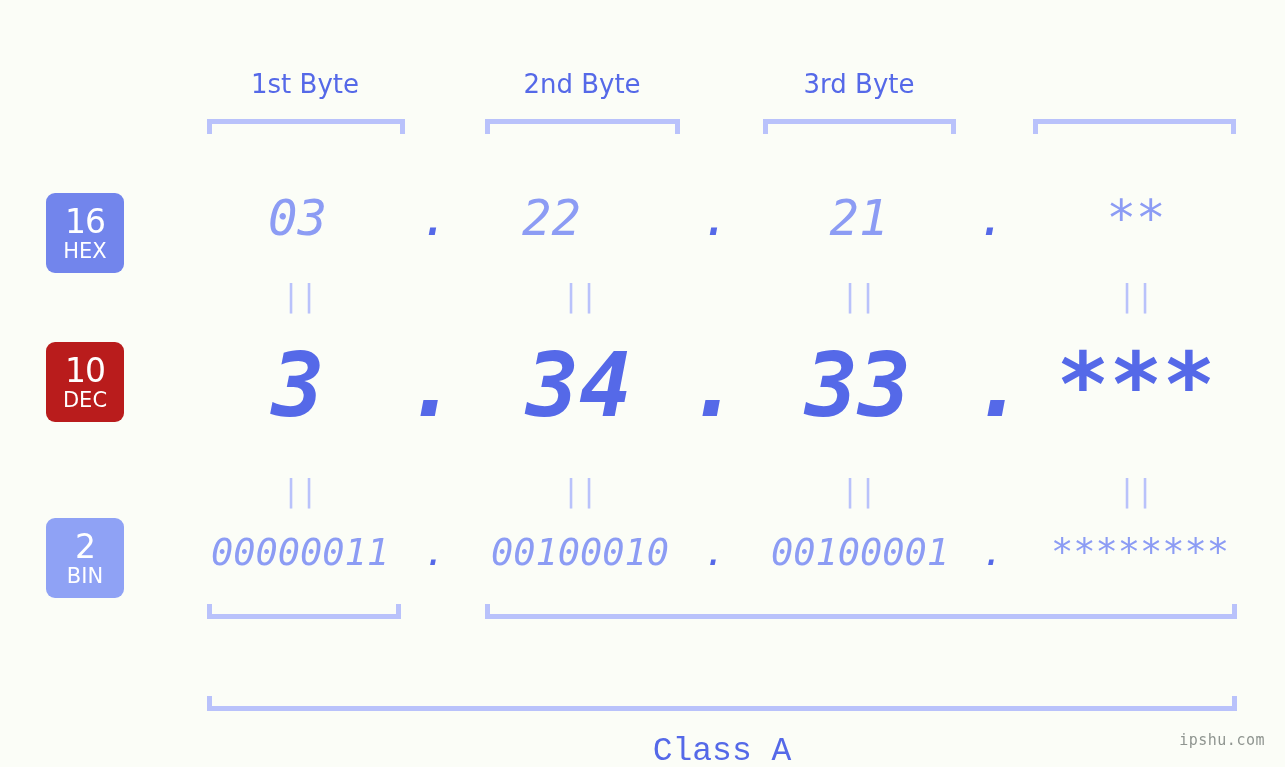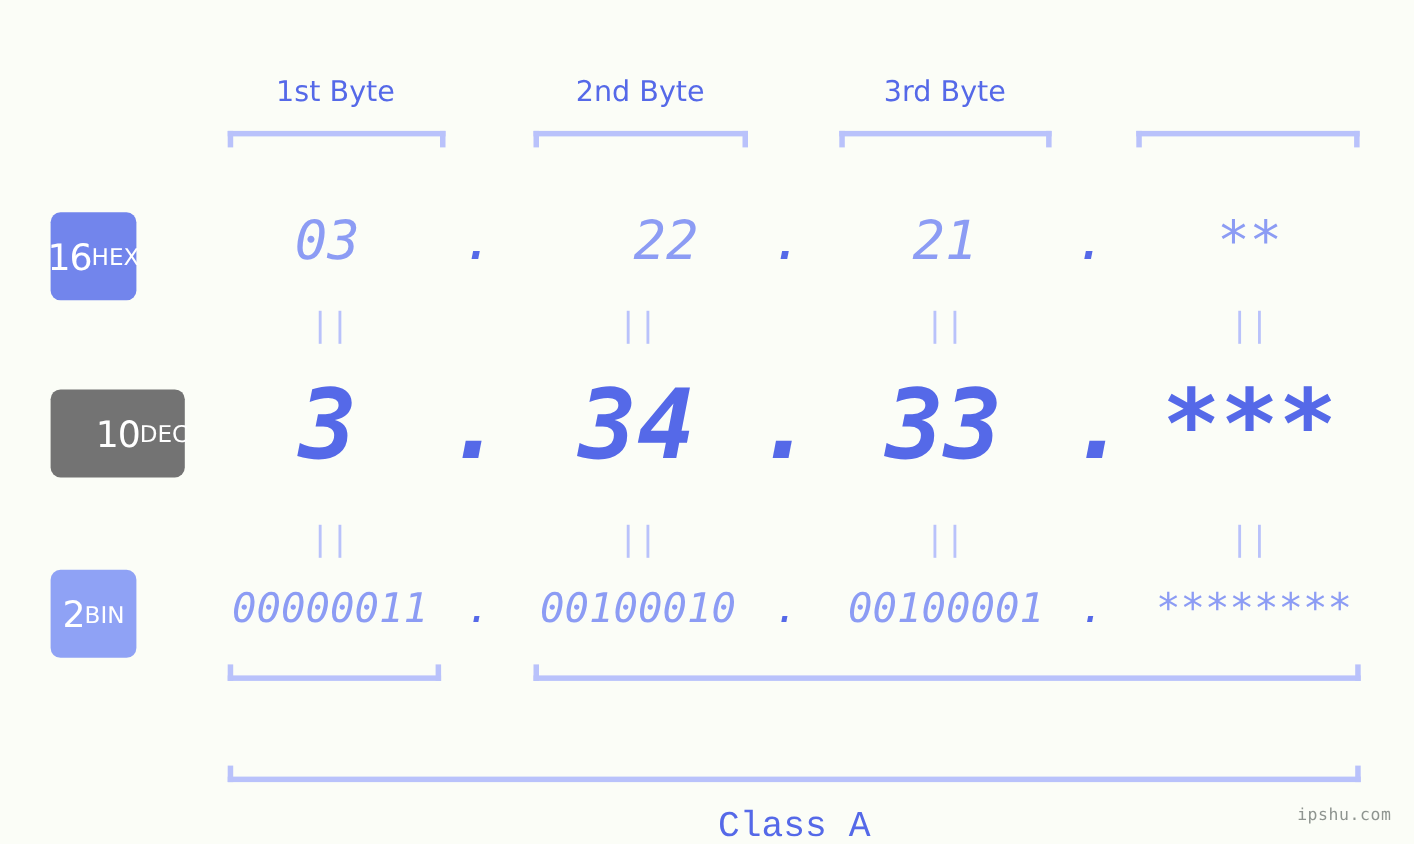--- a/index.html
+++ b/index.html
@@ -52,21 +52,21 @@
 
   
   .badge {
     position: absolute;
     left: 46px;
     width: 78px;
     height: 80px;
     border-radius: 9px;
     color: #ffffff;
     display: flex;
-    flex-direction: row;
+    flex-direction: column;
     align-items: center;
     justify-content: center;
     font-family: "DejaVu Sans", sans-serif;
     line-height: 1;
   }
   .badge .num {
     font-size: 33px;
     font-weight: 400;
     letter-spacing: -1px;
   }
@@ -173,33 +173,33 @@
 
   <div class="bracket bracket-down" style="left:207px; top:83px; width:198px;"></div>
   <div class="bracket bracket-down" style="left:485px; top:83px; width:195px;"></div>
   <div class="bracket bracket-down" style="left:763px; top:83px; width:193px;"></div>
   <div class="bracket bracket-down" style="left:1033px; top:83px; width:203px;"></div>
 
   <div class="badge" style="top:157px; background:#7285ec;">
     <span class="num">16</span>
     <span class="name">HEX</span>
   </div>
-  <div class="badge" style="top:318px; background:#737373;padding-left:44px;">
+  <div class="badge" style="top:306px; background:#b91c1c;">
     <span class="num">10</span>
     <span class="name">DEC</span>
   </div>
   <div class="badge" style="top:482px; background:#8fa2f5;">
     <span class="num">2</span>
     <span class="name">BIN</span>
   </div>
 
   <div class="row-hex">
     <div class="val" style="left:205px; width:185px;">03</div>
     <div class="dot val" style="left:395px; width:80px;">.</div>
-    <div class="val" style="left:512px; width:187px;">22</div>
+    <div class="val" style="left:458px; width:187px;">22</div>
     <div class="dot val" style="left:676px; width:80px;">.</div>
     <div class="val" style="left:765px; width:188px;">21</div>
     <div class="dot val" style="left:952px; width:80px;">.</div>
     <div class="val" style="left:1034px; width:204px;">**</div>
   </div>
 
   <div class="eq" style="left:205px; top:245px; width:190px;">||</div>
   <div class="eq" style="left:486px; top:245px; width:188px;">||</div>
   <div class="eq" style="left:764px; top:245px; width:190px;">||</div>
   <div class="eq" style="left:1035px; top:245px; width:202px;">||</div>

